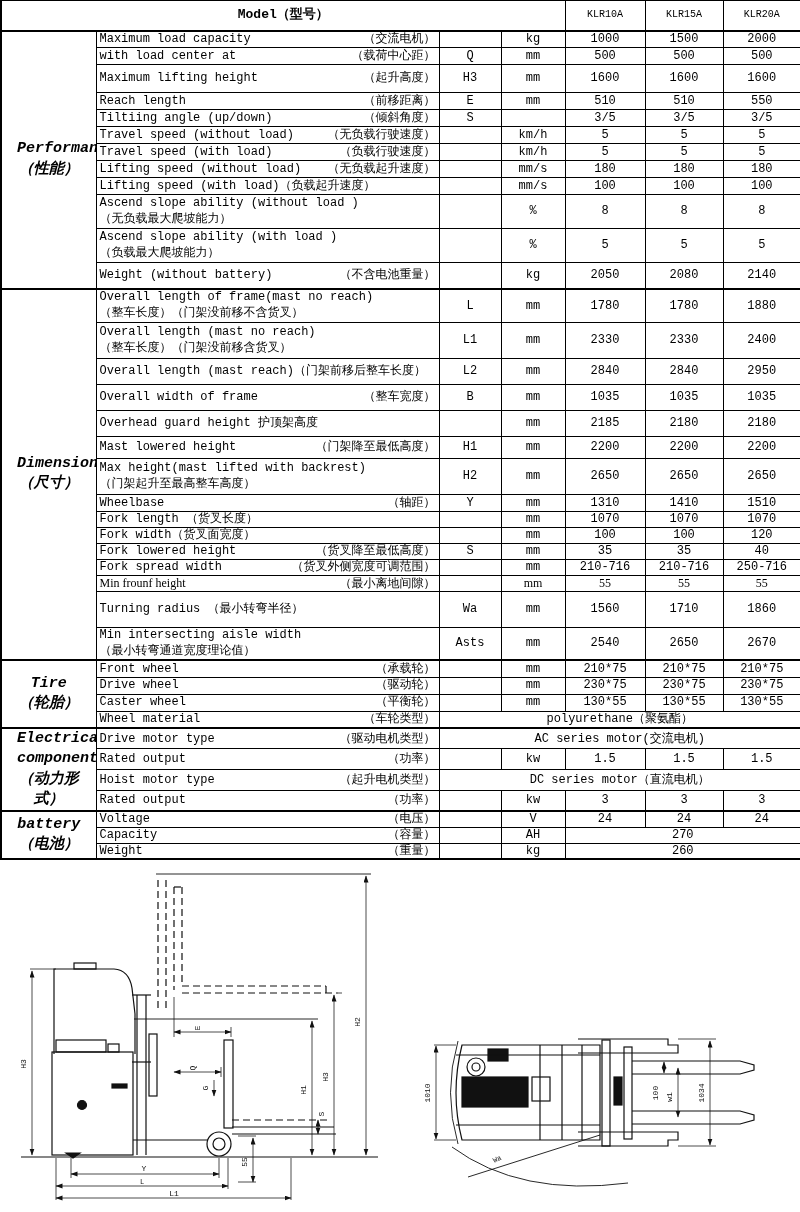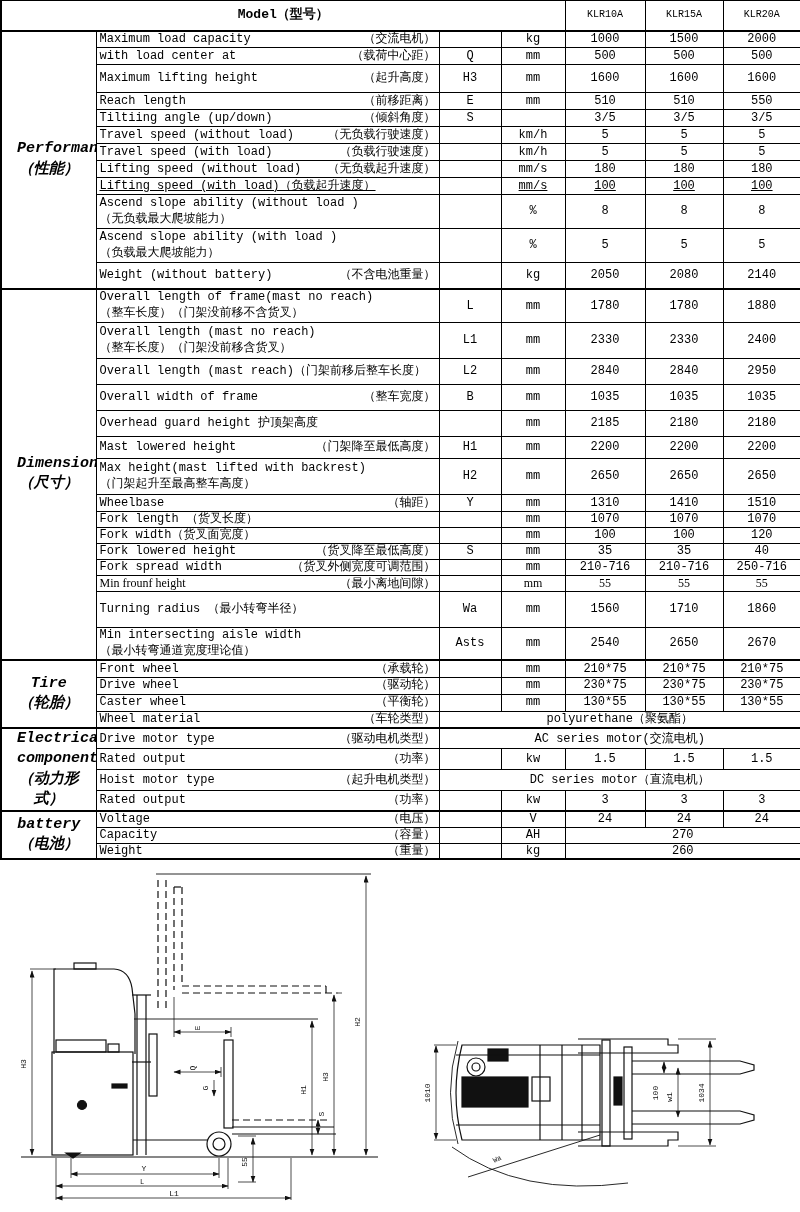--- a/index.html
+++ b/index.html
@@ -144,21 +144,21 @@
               <span>Lifting speed (without load)</span>
               <span>（无负载起升速度）</span>
             </div>
           </td>
           <td class="sym"></td>
           <td class="unit">mm/s</td>
           <td class="val">180</td>
           <td class="val">180</td>
           <td class="val">180</td>
         </tr>
-        <tr style="height: 17px; text-decoration: underline;">
+        <tr style="height: 17px;">
           <td class="desc">Lifting speed (with load)（负载起升速度）</td>
           <td class="sym"></td>
           <td class="unit">mm/s</td>
           <td class="val">100</td>
           <td class="val">100</td>
           <td class="val">100</td>
         </tr>
         <tr style="height: 34px;">
           <td class="desc">
             <div class="twoline">

